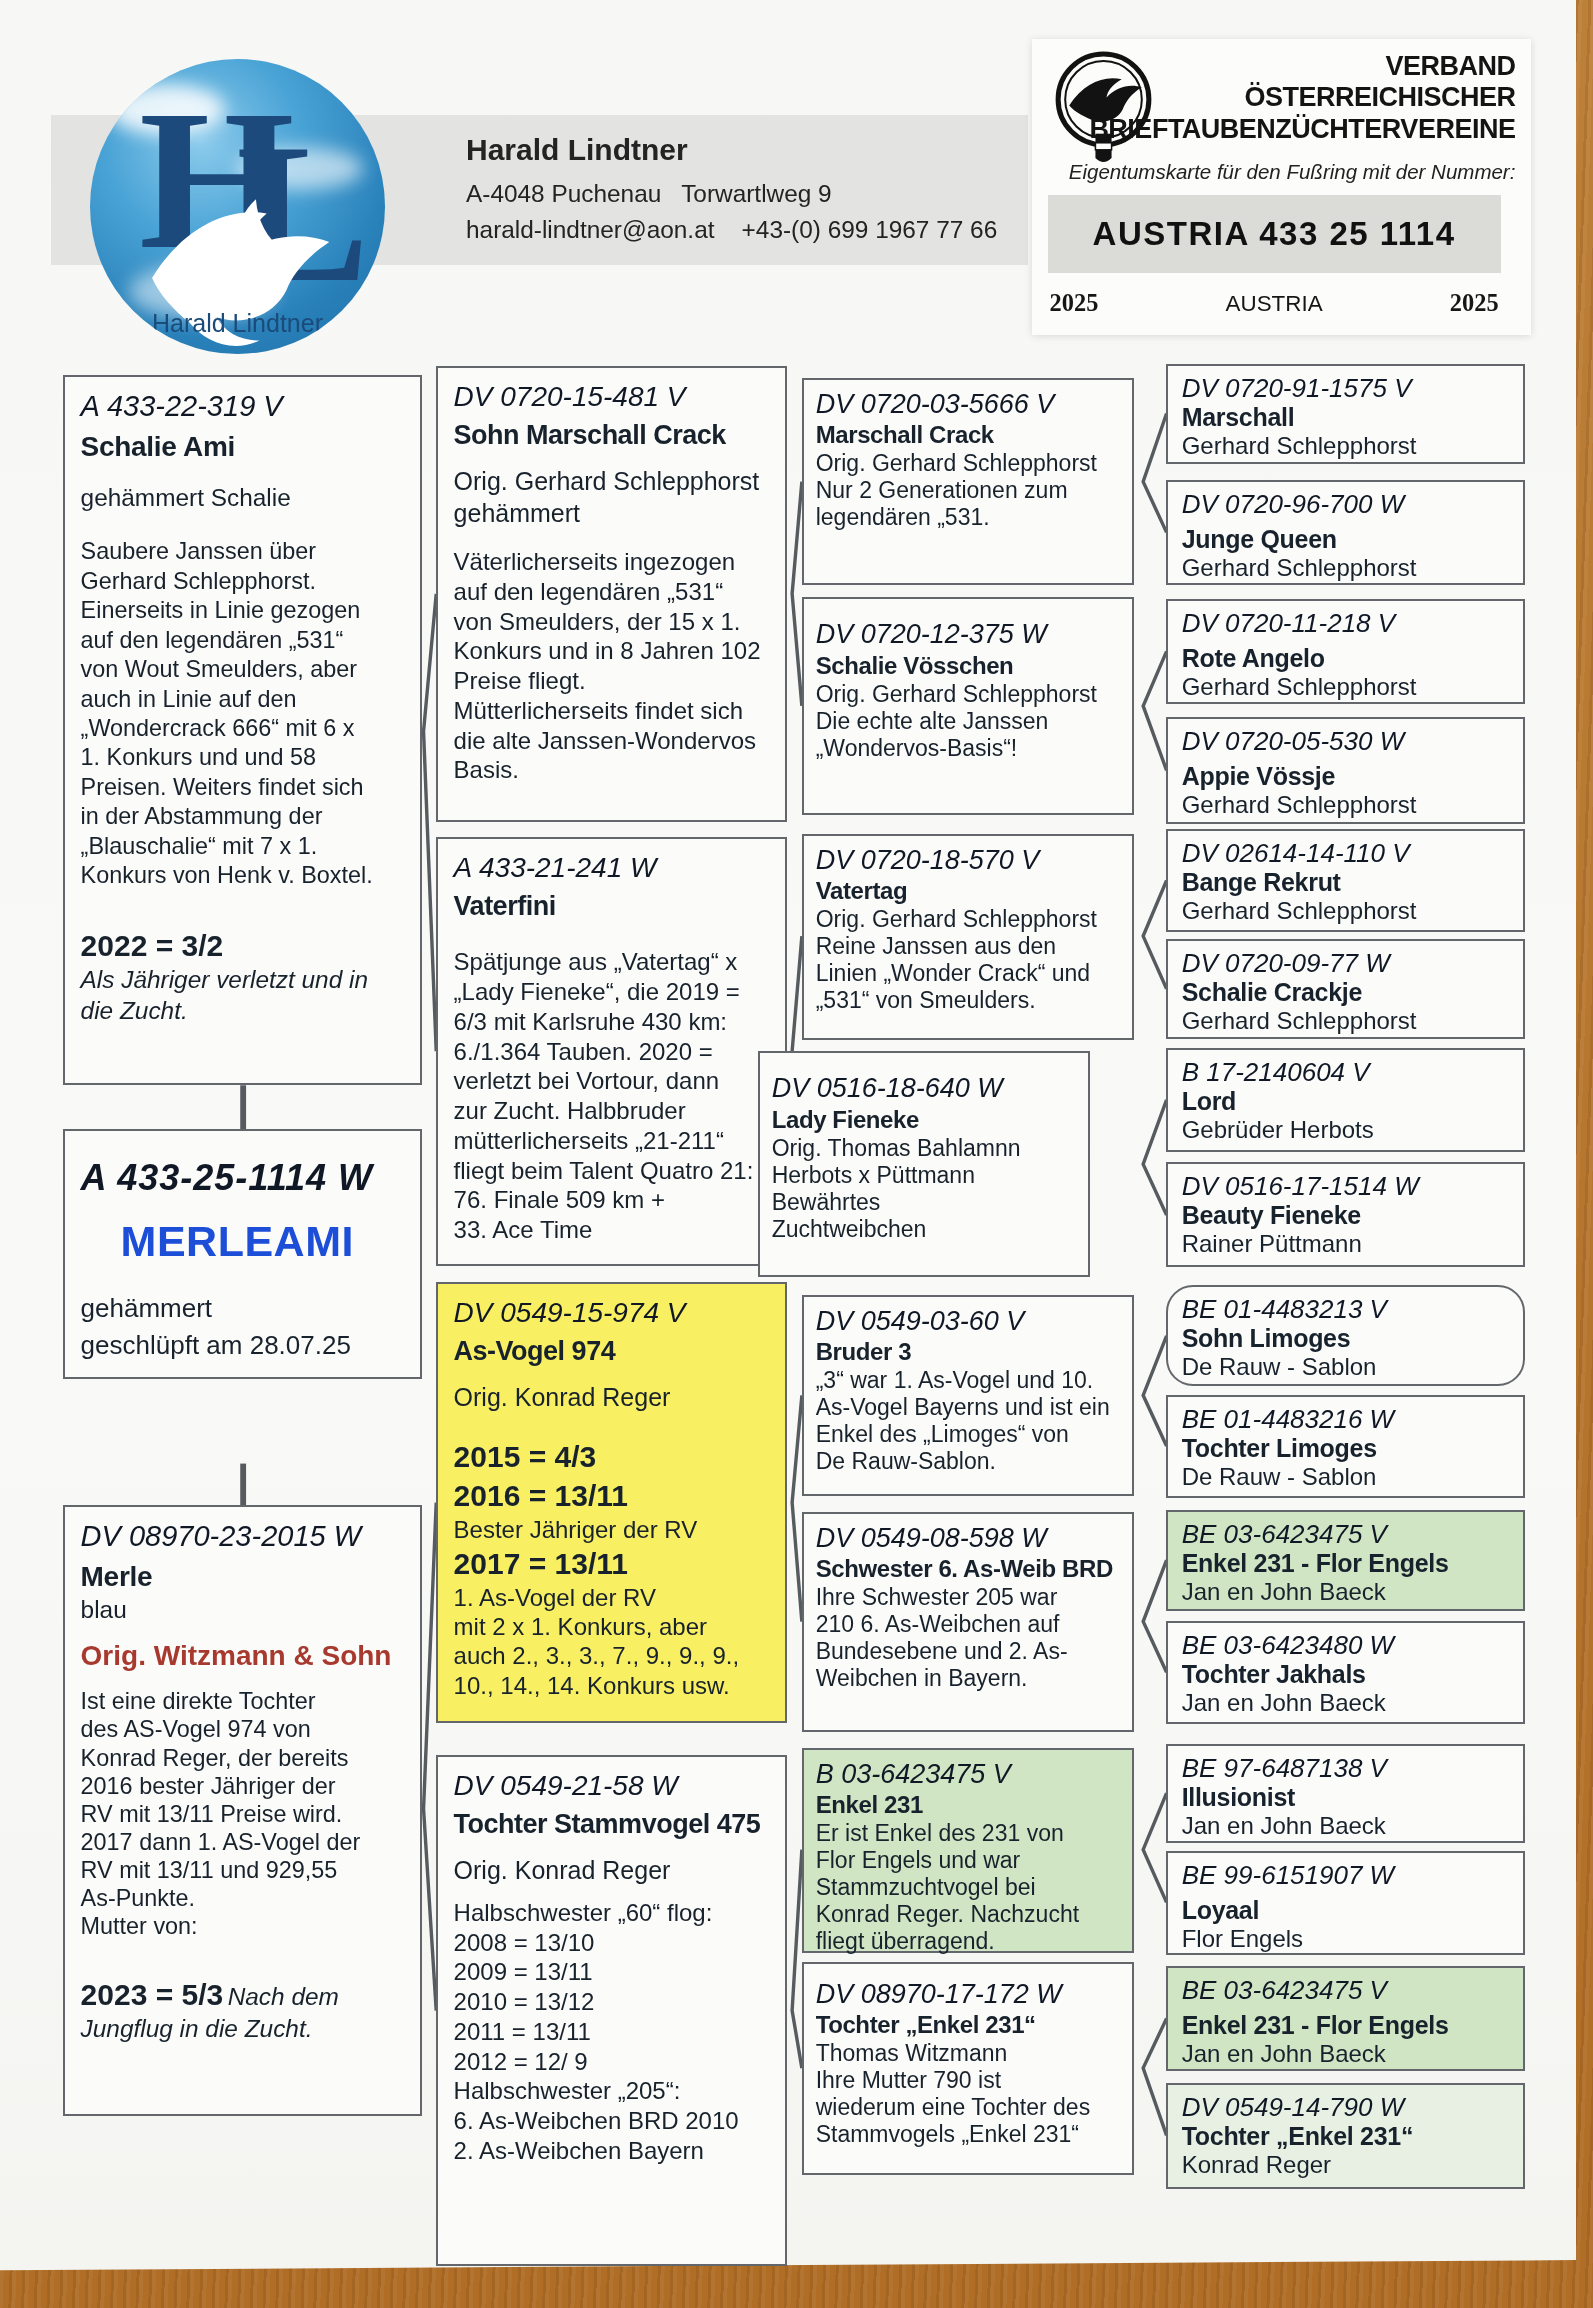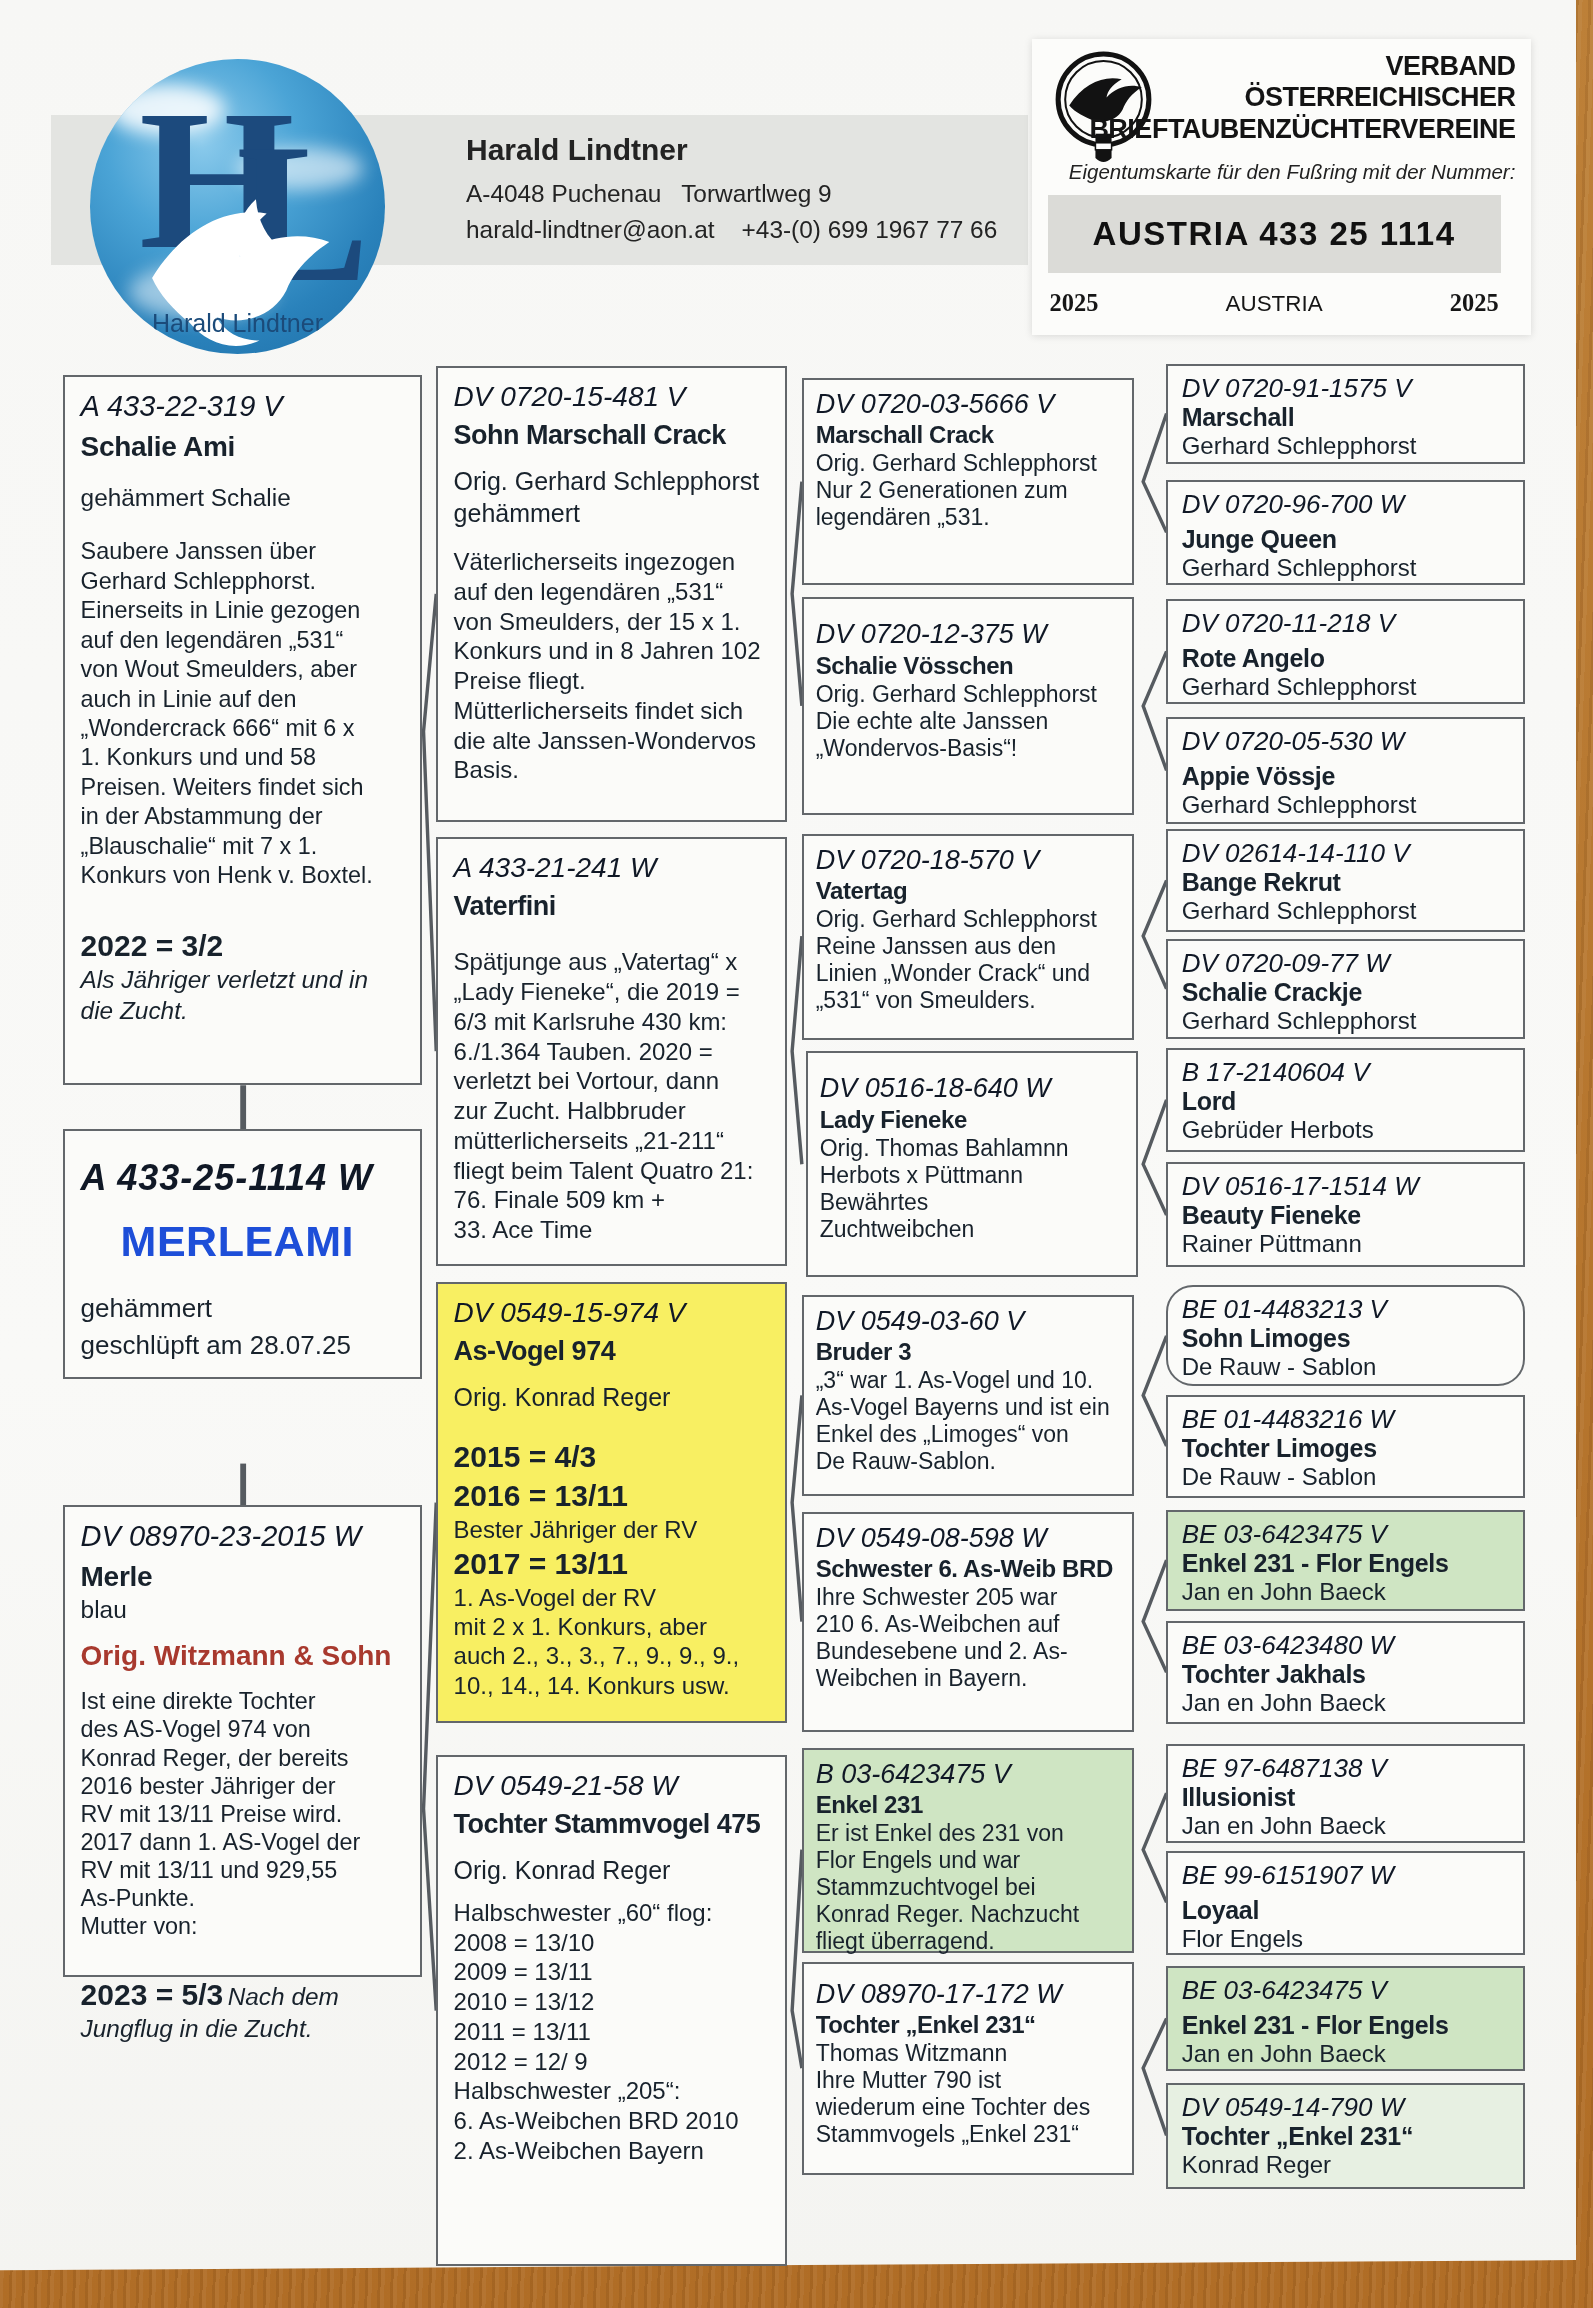--- a/index.html
+++ b/index.html
@@ -167,21 +167,21 @@
   <div class="note">Als Jähriger verletzt und in die Zucht.</div>
 </div>
 
 <div class="pbox g1 subject" style="left:63px;top:1129px;width:359px;height:250px;">
   <div class="ring">A 433-25-1114 W</div>
   <div class="name" style="color: #1d4ed8; margin-left: 40px;">MERLEAMI</div>
   <div class="sub">gehämmert</div>
   <div class="sub">geschlüpft am 28.07.25</div>
 </div>
 
-<div class="pbox g1" style="left:63px;top:1505px;width:359px;height:472px;">
+<div class="pbox g1" style="left:63px;top:1505px;width:359px;height:611px;">
   <div class="ring">DV 08970-23-2015 W</div>
   <div class="name mt6">Merle</div>
   <div class="sub">blau</div>
   <div class="origin-red" style="color: rgb(168, 57, 46);">Orig. Witzmann &amp; Sohn</div>
   <div class="body" style="line-height:1.2;">Ist eine direkte Tochter
 des AS-Vogel 974 von
 Konrad Reger, der bereits
 2016 bester Jähriger der
 RV mit 13/11 Preise wird.
 2017 dann 1. AS-Vogel der
@@ -268,21 +268,21 @@
 „Wondervos-Basis“!</div>
 </div>
 <div class="pbox g3" style="left:802px;top:834px;width:332px;height:206px;">
   <div class="ring">DV 0720-18-570 V</div>
   <div class="name">Vatertag</div>
   <div class="body">Orig. Gerhard Schlepphorst
 Reine Janssen aus den
 Linien „Wonder Crack“ und
 „531“ von Smeulders.</div>
 </div>
-<div class="pbox g3" style="left:806px;top:1051px;width:332px;height:226px;">
+<div class="pbox g3" style="left:758px;top:1051px;width:332px;height:226px;">
   <div class="ring mt12">DV 0516-18-640 W</div>
   <div class="name">Lady Fieneke</div>
   <div class="body">Orig. Thomas Bahlamnn
 Herbots x Püttmann
 Bewährtes
 Zuchtweibchen</div>
 </div>
 <div class="pbox g3" style="left:802px;top:1295px;width:332px;height:201px;">
   <div class="ring">DV 0549-03-60 V</div>
   <div class="name">Bruder 3</div>

